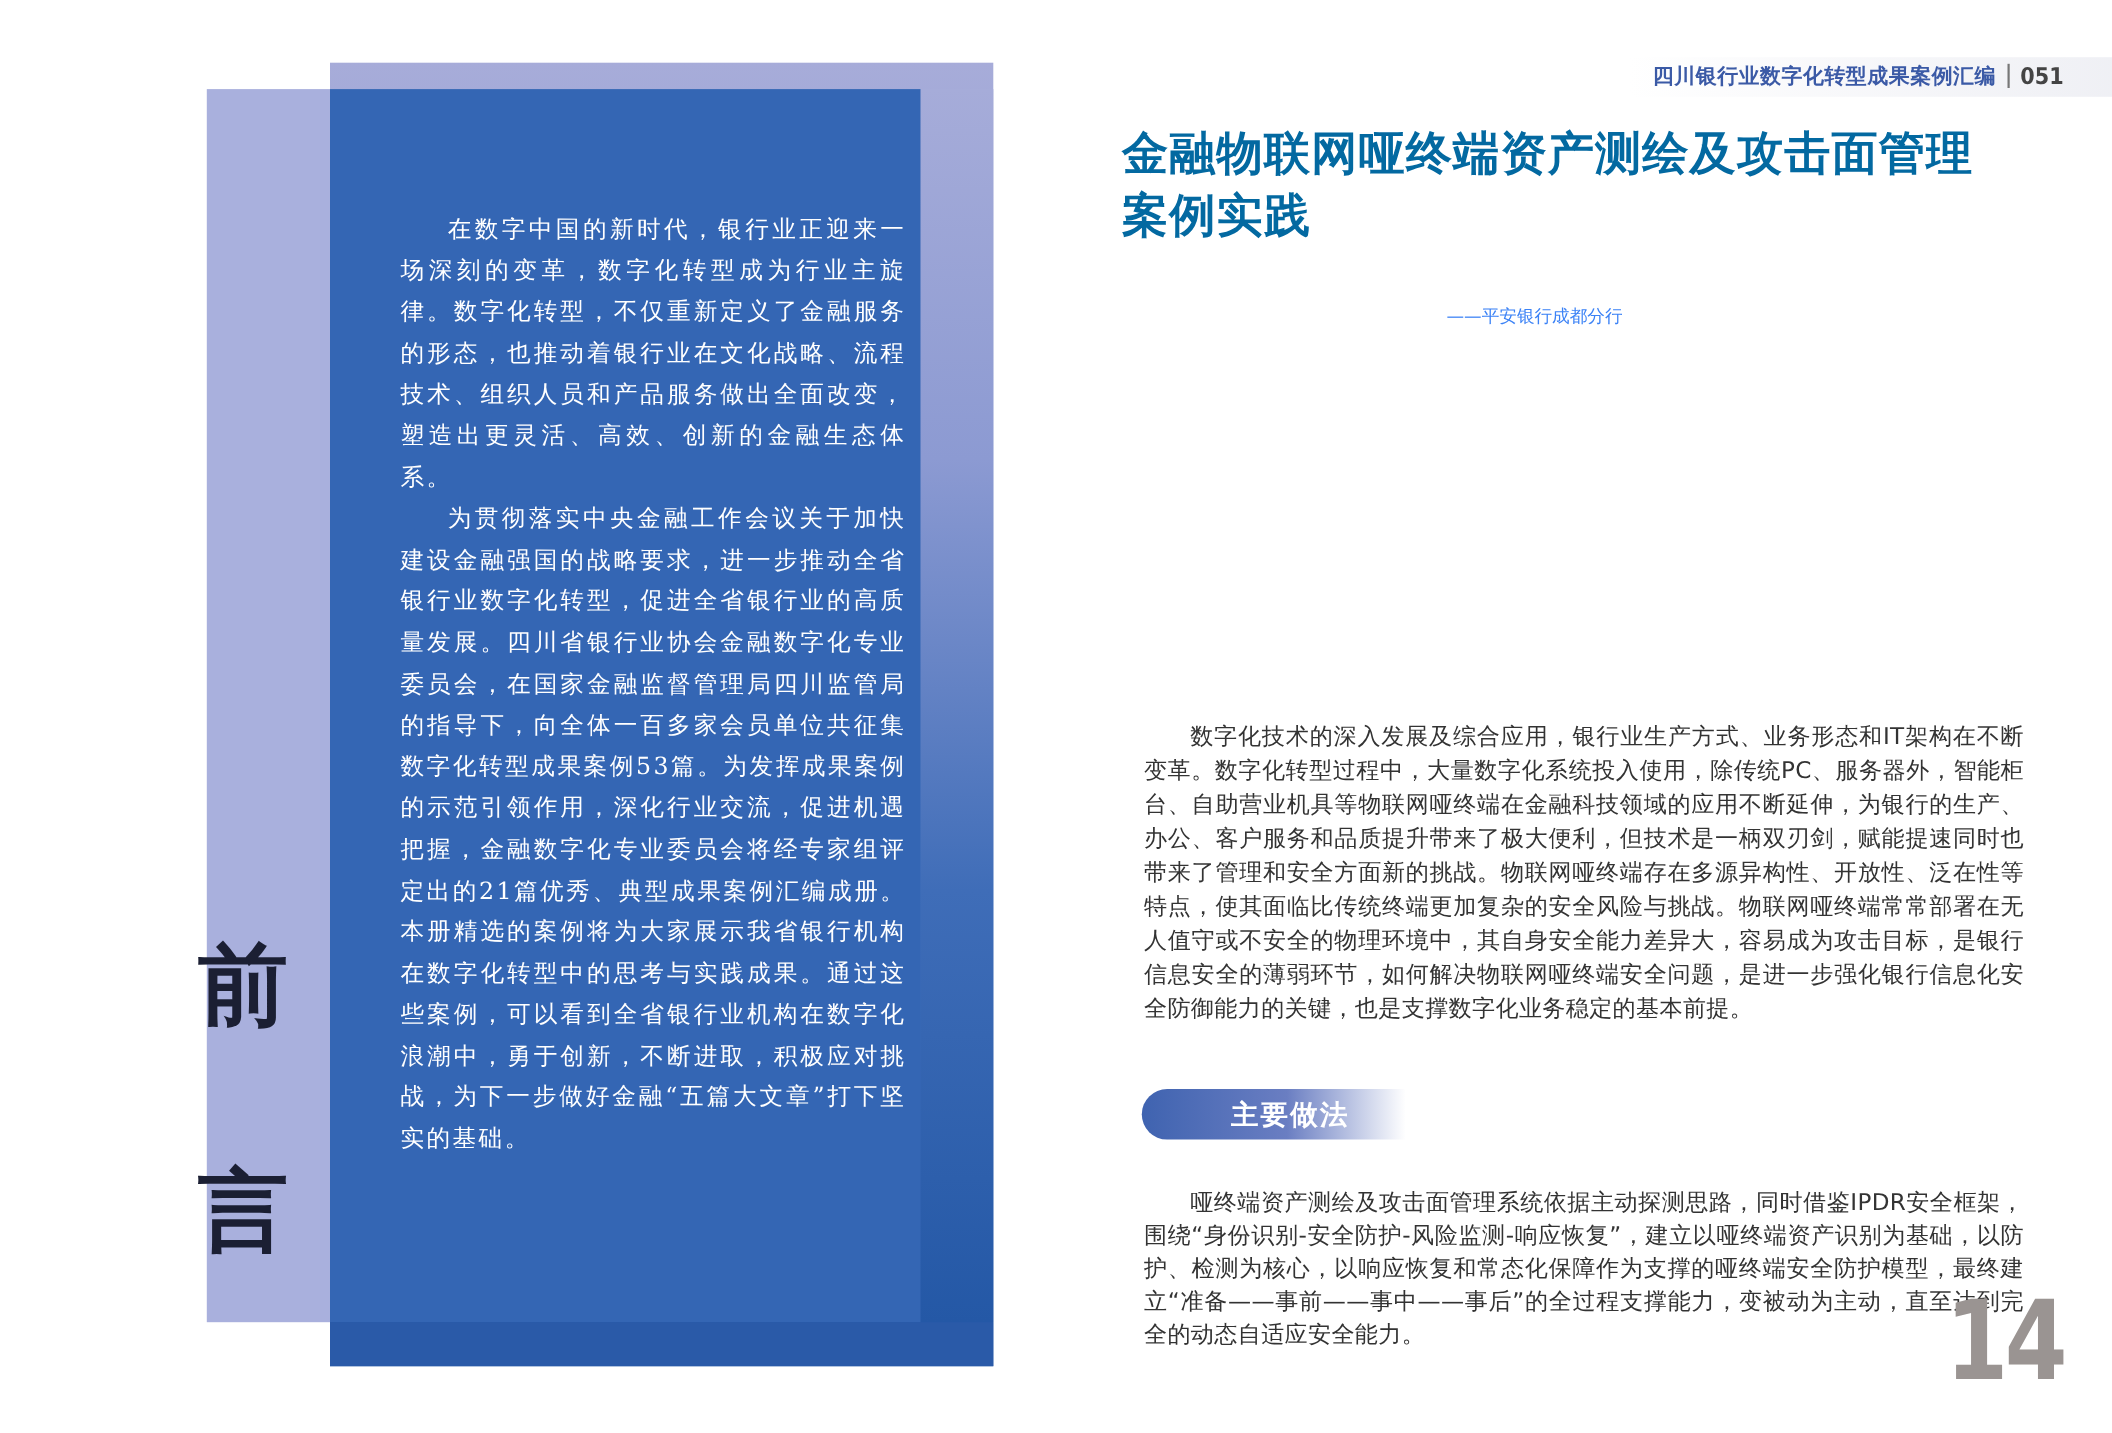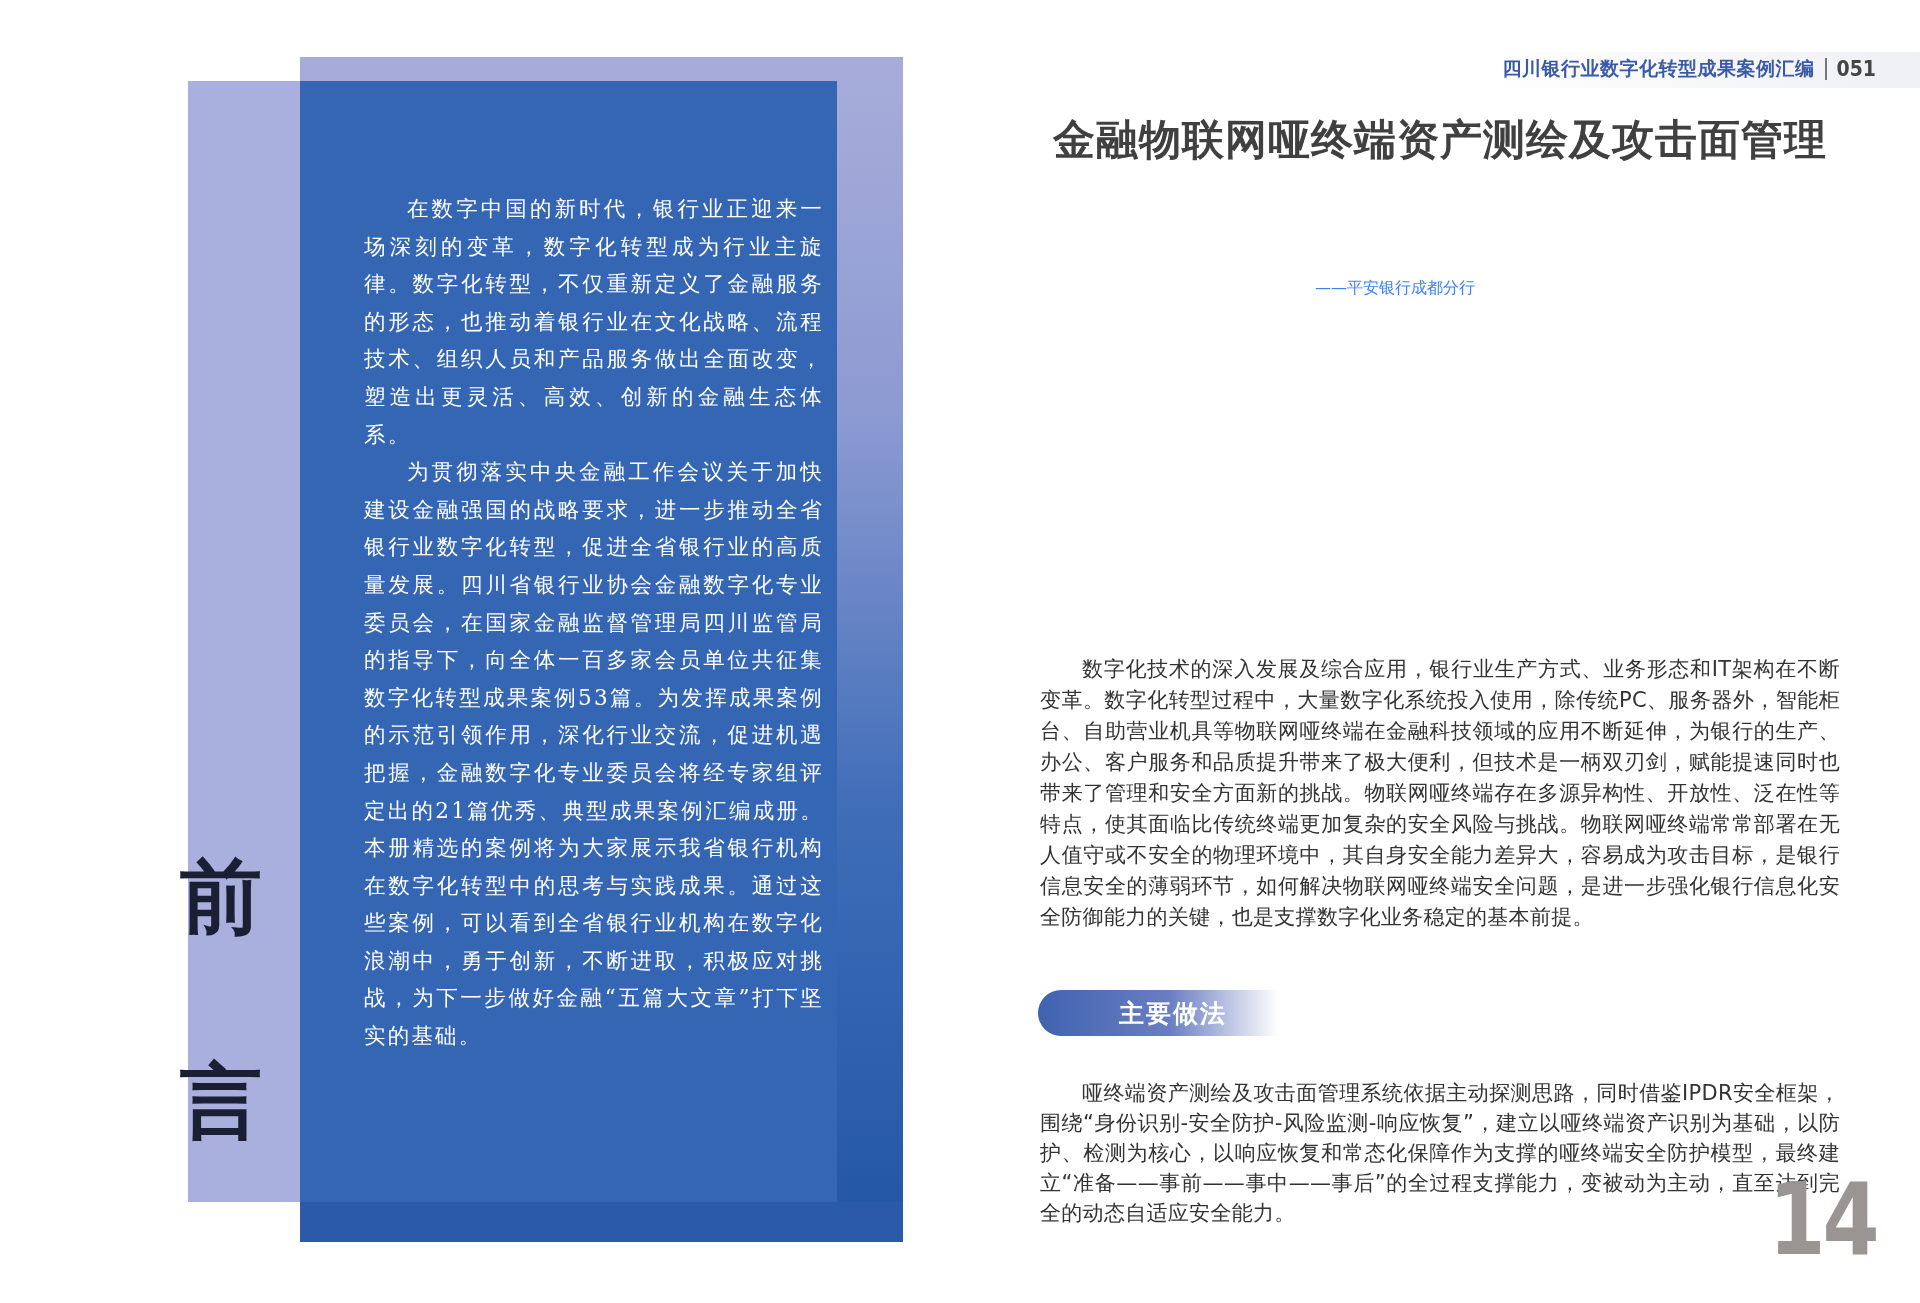--- a/index.html
+++ b/index.html
@@ -53,22 +53,22 @@
     font-family: "DejaVu Sans", "Liberation Sans", sans-serif; font-weight: bold; margin-left: 16px;
   }
   .running-head .rh-title { color: #3b5aa6; font-size: 19px; letter-spacing: 0.5px; }
   .running-head .rh-sep { width: 2px; height: 22px; background: #777; }
   .running-head .rh-page { color: #444; font-size: 21px; font-family: "DejaVu Sans Condensed", "DejaVu Sans", sans-serif; }
   .head-fade {
     position: absolute; left: 520px; top: 52px; width: 440px; height: 36px;
     background: linear-gradient(90deg, rgba(240,240,245,0) 0%, rgba(235,236,242,0.8) 100%);
   }
   .article-title {
-    position: absolute; left: 60px; top: 112px; width: 840px; text-align: center;
-    color: #404040; font-family: "DejaVu Serif", "Liberation Serif", serif; font-weight: bold;
+    position: absolute; left: 60px; top: 112px; width: 840px; text-align: left;
+    color: #0369a1; font-family: "DejaVu Serif", "Liberation Serif", serif; font-weight: bold;
     font-size: 42px; line-height: 56px; letter-spacing: 1px;
   }
   .byline {
     position: absolute; left: 355px; top: 238px; font-size: 16px; color: #3b82f6; margin-top: 40px;
   }
   .body-text {
     position: absolute; left: 80px; width: 800px;
     color: #333; font-size: 21px; line-height: 35.5px; text-align: justify; letter-spacing: 0.3px;
   }
   .body-text p { margin: 0; text-indent: 2em; }
@@ -119,20 +119,21 @@
 <div class="right-page">
   <div class="head-fade"></div>
   <div class="running-head">
     <span class="rh-title">四川银行业数字化转型成果案例汇编</span>
     <span class="rh-sep"></span>
     <span class="rh-page">051</span>
   </div>
 
   <div class="article-title">
     <div>金融物联网哑终端资产测绘及攻击面管理</div>
+    <div>案例实践</div>
   </div>
   <div class="byline">——平安银行成都分行</div>
 
 
   <div class="body-text bt-background">
     <p>数字化技术的深入发展及综合应用，银行业生产方式、业务形态和IT架构在不断变革。数字化转型过程中，大量数字化系统投入使用，除传统PC、服务器外，智能柜台、自助营业机具等物联网哑终端在金融科技领域的应用不断延伸，为银行的生产、办公、客户服务和品质提升带来了极大便利，但技术是一柄双刃剑，赋能提速同时也带来了管理和安全方面新的挑战。物联网哑终端存在多源异构性、开放性、泛在性等特点，使其面临比传统终端更加复杂的安全风险与挑战。物联网哑终端常常部署在无人值守或不安全的物理环境中，其自身安全能力差异大，容易成为攻击目标，是银行信息安全的薄弱环节，如何解决物联网哑终端安全问题，是进一步强化银行信息化安全防御能力的关键，也是支撑数字化业务稳定的基本前提。</p>
   </div>
 
   <div class="section-tab tab-approach">
     <span>主要做法</span>

